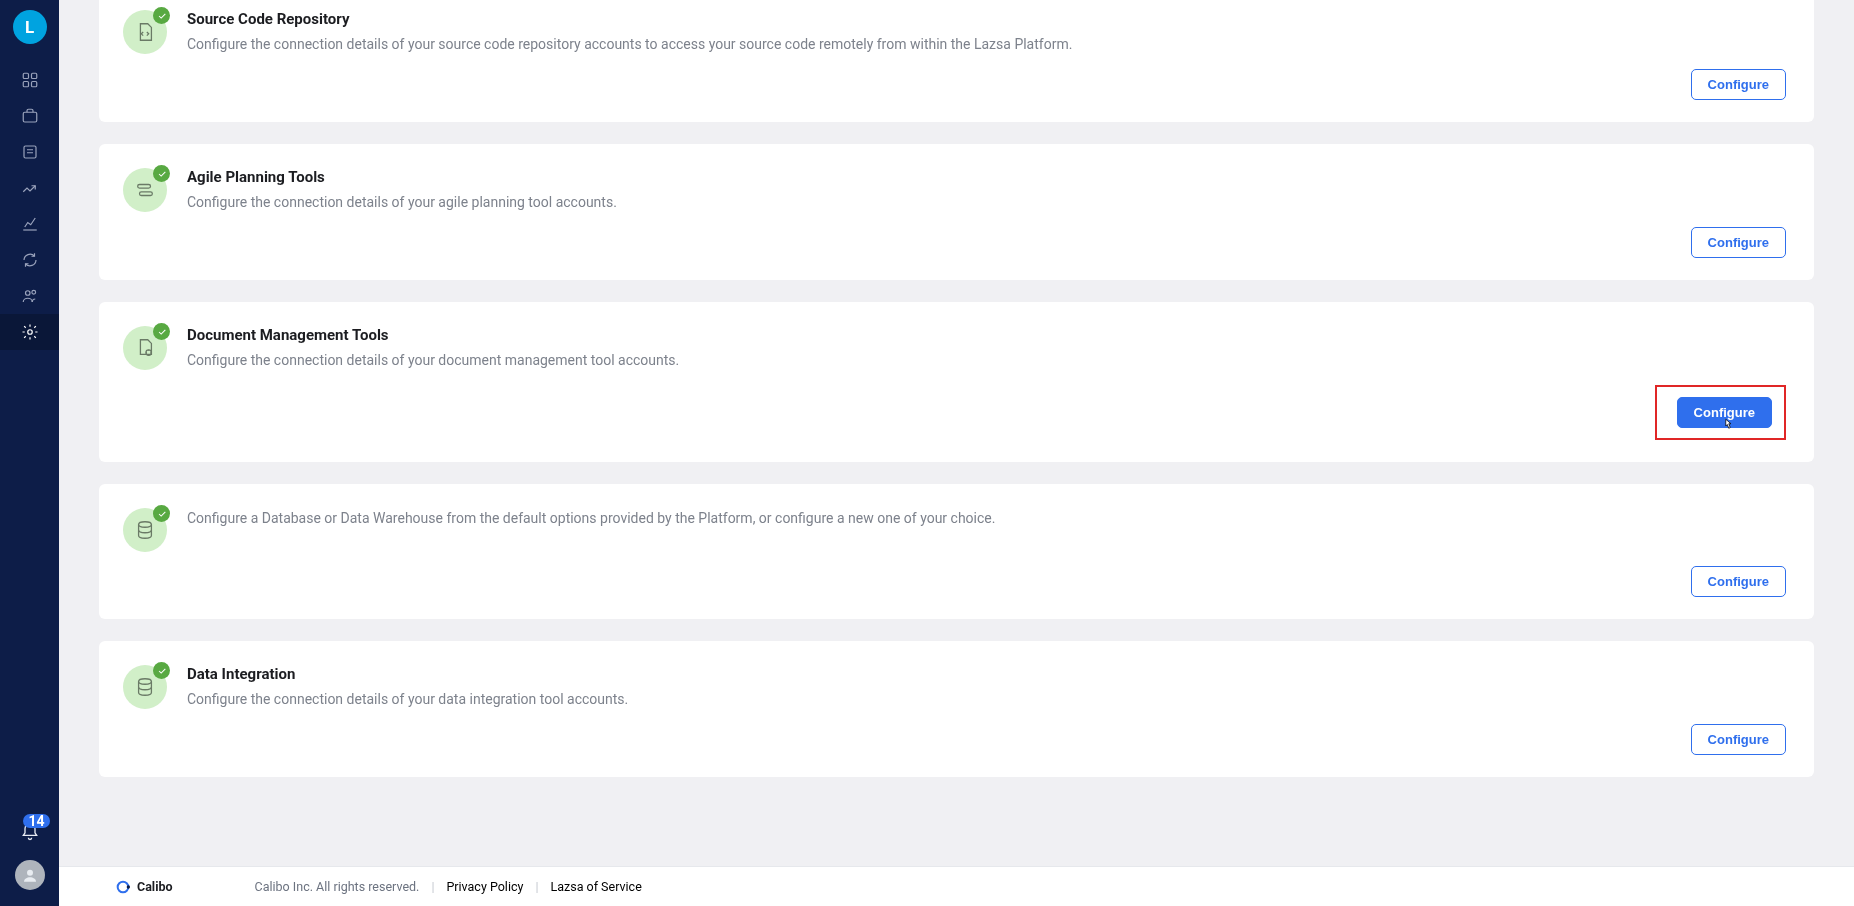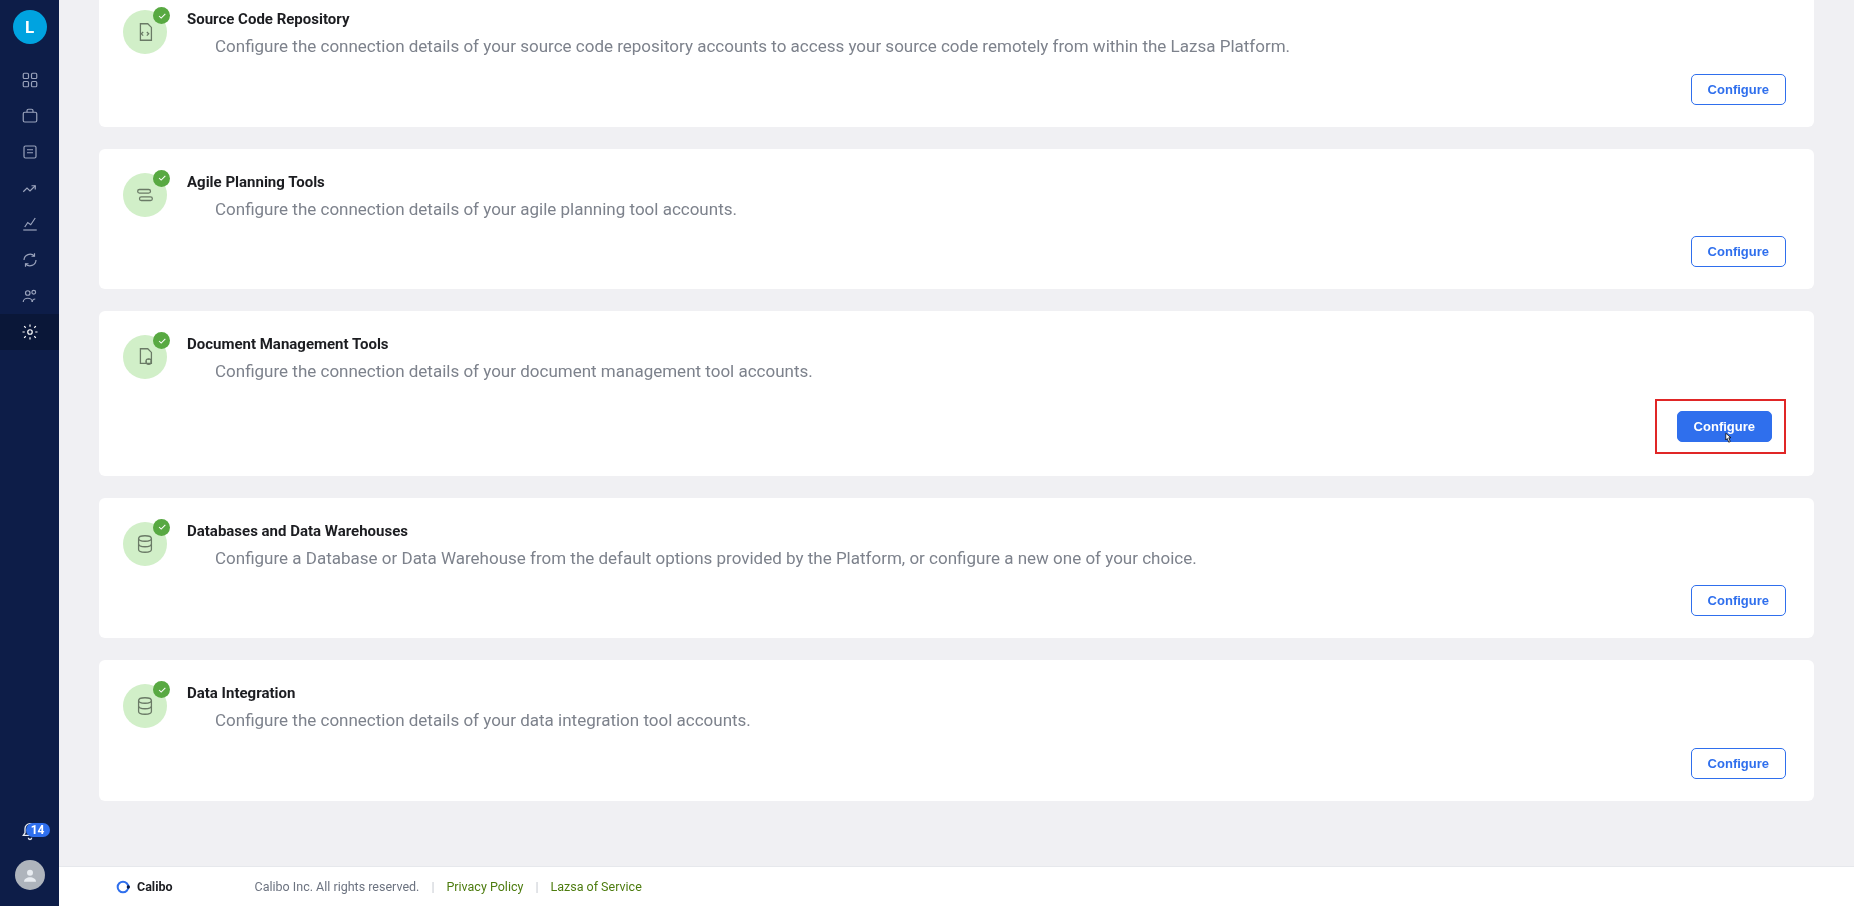--- a/index.html
+++ b/index.html
@@ -69,25 +69,24 @@
     width:100%;
   }
   .bell-wrap { position: relative; cursor:pointer; }
   .bell-wrap svg { width:20px; height:20px; stroke: #e8ecf4; fill:none; stroke-width:1.6; }
   .bell-badge {
     position: absolute;
     top:-8px; right:-10px;
     background:#2f6fed;
     color:#fff;
     border-radius: 9px;
-    font-size: 12px;
+    font-size: 14px;
     font-weight:700;
     padding: 1px 5px;
     line-height: 12px;
-    margin-top: 9px;
   }
   .avatar-circle {
     width: 30px; height: 30px;
     background:#aeb4bc;
     border-radius:50%;
     display:flex;
     align-items:center;
     justify-content:center;
     cursor:pointer;
   }
@@ -128,24 +127,23 @@
   }
   .icon-check svg { width:10px; height:10px; stroke:#fff; fill:none; stroke-width:2.5; }
   .card-text { flex: 1; }
   .card-title {
     font-size: 15px;
     font-weight: 700;
     color: #1c1d21;
     margin-bottom: 6px;
   }
   .card-desc {
-    font-size: 17px;
+    font-size: 14px;
     color: #7d828c;
     line-height: 1.5;
-    margin-left: 28px;
   }
   .card-action {
     margin-top: 14px;
     display:flex;
     justify-content:flex-end;
   }
   .btn-outline {
     background: #fff;
     border: 1px solid #2f6fed;
     color: #2f6fed;
@@ -196,21 +194,21 @@
   .footer-brand {
     display:flex;
     align-items:center;
     gap:6px;
     font-weight:700;
     color:#1c1d21;
     margin-right: 70px;
   }
   .footer-brand svg { width:16px; height:16px; }
   .footer-sep { color: #c6cad1; }
-  .footer-link { color:#4d7c0f; cursor:pointer; }
+  .footer-link { color:#000000; cursor:pointer; }
 </style>
 </head>
 <body>
 
 <div class="sidebar">
   <div class="logo-badge">
     <span>L</span>
   </div>
   <div class="nav-items">
     <div class="nav-item">
@@ -371,21 +369,20 @@
             <path d="M5 6v12c0 1.7 3.1 3 7 3s7-1.3 7-3V6"></path>
             <path d="M5 12c0 1.7 3.1 3 7 3s7-1.3 7-3"></path>
           </svg>
         <div class="icon-check">
           <svg viewBox="0 0 24 24">
               <path d="M5 12l5 5L20 7"></path>
             </svg>
         </div>
       </div>
       <div class="card-text">
-        <div class="card-title">Databases and Data Warehouses</div>
         <div class="card-desc">Configure a Database or Data Warehouse from the default options provided by the Platform, or configure a new one of your choice.</div>
       </div>
     </div>
     <div class="card-action">
       <button class="btn-outline">Configure</button>
     </div>
   </div>
 
   <div class="card">
     <div class="card-inner">

